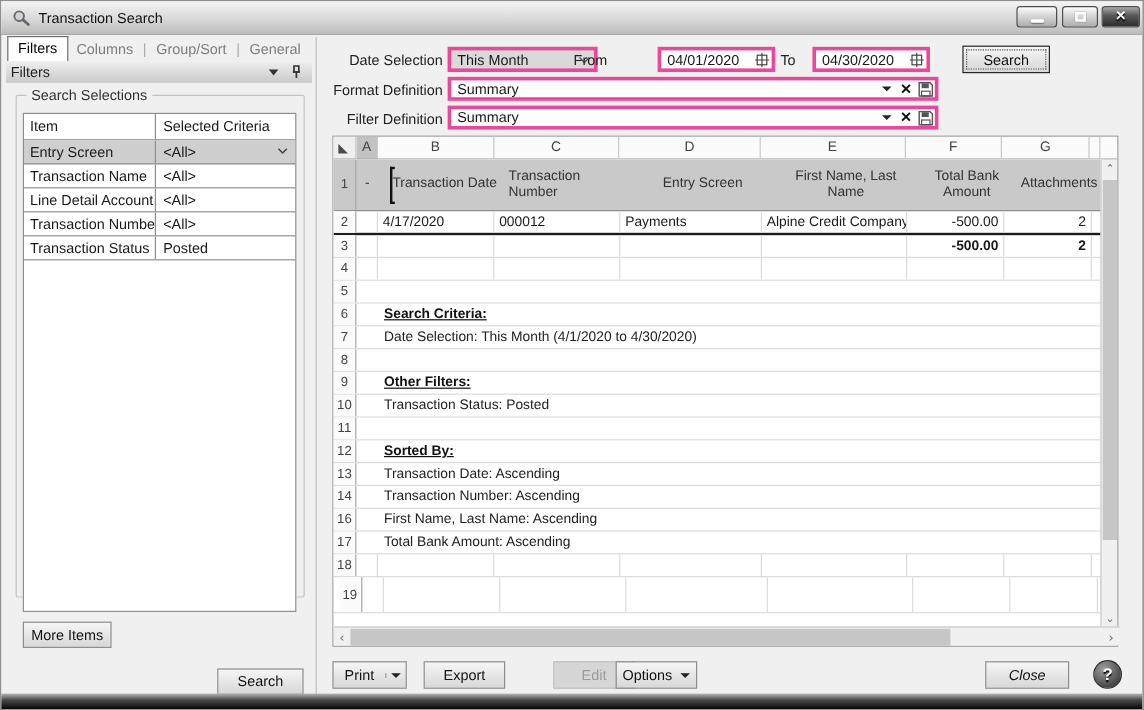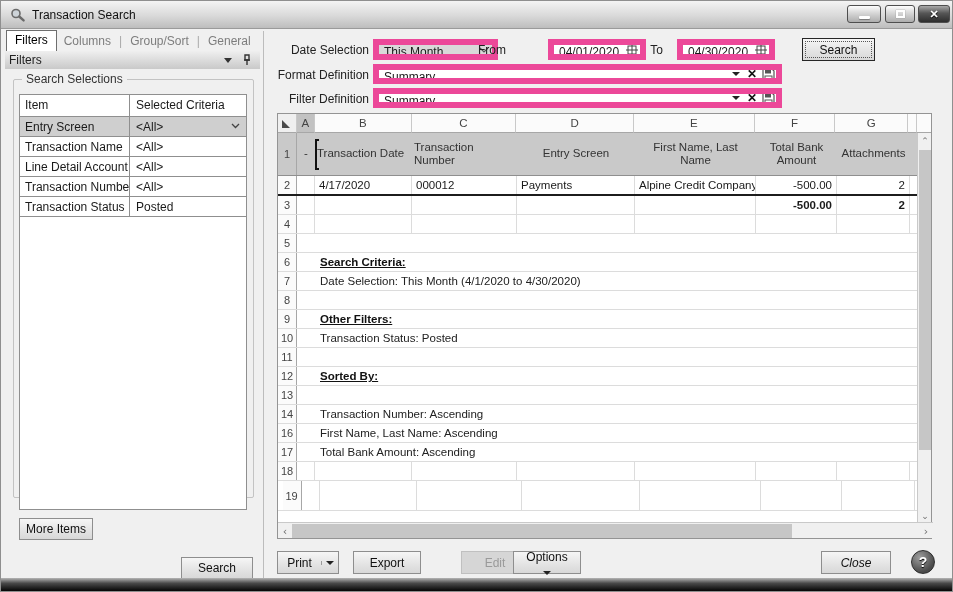--- a/index.html
+++ b/index.html
@@ -43,21 +43,21 @@
   .crow.sel{background:#cfcfcf;}
   .chev{position:absolute;right:6px;top:4px;width:9px;height:9px;}
   .chev svg{display:block;}
   .btn{background:linear-gradient(#f6f6f6,#e3e3e3 60%,#d8d8d8);border:1px solid #8e8e8e;
     font-family:"Liberation Sans",sans-serif;font-size:12px;color:#111;display:flex;align-items:center;justify-content:center;}
   .more-items{position:absolute;left:5px;top:438px;width:74px;height:22px;}
   .left-search{position:absolute;left:180px;top:556px;width:72px;height:22px;}
   .vdivider{position:absolute;left:262px;top:30px;width:1px;height:548px;background:#bcbcbc;}
   
   .flabel{position:absolute;width:104px;text-align:right;color:#222;}
-  .combo{position:absolute;border:6px solid #ec4899;background:#fff;display:flex;align-items:flex-start;padding-left:5px;overflow:hidden;}
+  .combo{position:absolute;border:3px solid #ec4899;background:#fff;display:flex;align-items:center;padding-left:5px;overflow:hidden;}
   .combo.gray{background:#d9d9d9;}
   .combo .val{flex:1;white-space:nowrap;overflow:hidden;}
   .icon-btn{display:flex;align-items:center;justify-content:center;width:16px;height:100%;}
   .thin-chev svg{display:block;}
   .tri-small{width:0;height:0;border-left:4px solid transparent;border-right:4px solid transparent;border-top:4px solid #222;}
   .xmark{font-weight:bold;font-size:12px;color:#111;line-height:1;}
   .top-search{position:absolute;left:801px;top:37px;width:73px;height:23px;border:1px solid #262626;}
   .top-search .inner{position:absolute;left:2px;top:2px;right:2px;bottom:2px;border:1px dotted #555;display:flex;align-items:center;justify-content:center;}
   
   .grid{position:absolute;left:276px;top:112px;width:655px;height:426px;border:1px solid #949494;background:#fff;font-size:11.5px;}
@@ -70,21 +70,21 @@
   .rows{position:absolute;left:0;top:19px;width:641px;height:391px;overflow:hidden;background:#fff;}
   .grow{display:flex;border-bottom:1px solid #dcdcdc;height:19px;}
   .rnum{width:19px;background:#fbfbfb;border-right:1px solid #a7a7a7;display:flex;align-items:center;justify-content:center;color:#444;font-size:11px;flex:none;}
   .acell{width:18px;flex:none;}
   .gc{padding:0 4px;display:flex;align-items:center;overflow:hidden;white-space:nowrap;}
   .bordered .gc{border-right:1px solid #dcdcdc;}
   .r1{height:43px;border-bottom:1px solid #8f8f8f;background:#c9c9c9;color:#333;}
   .r1 .rnum{background:#c9c9c9;}
   .r1 .gc{justify-content:center;text-align:center;padding:0 2px;white-space:normal;line-height:1.15;}
   .r1 .gc.left{justify-content:flex-start;text-align:left;}
-  .ibeam{position:relative;}
+  .ibeam{position:relative;margin-left:10px;}
   .ibeam:before{content:"";position:absolute;left:0px;top:6px;width:2px;height:31px;background:#111;}
   .ibeam:after{content:"";position:absolute;left:-2px;top:6px;width:6px;height:2px;background:#111;box-shadow:0 29px 0 #111;}
   .r2{height:20px;border-bottom:2px solid #1c1c1c;}
   .num{justify-content:flex-end;}
   .bold{font-weight:bold;}
   .span-line{flex:1;display:flex;align-items:center;padding-left:5px;overflow:hidden;white-space:nowrap;color:#222;}
   .hdr-line{font-weight:bold;text-decoration:underline;color:#111;}
   .r19{height:30px;justify-content:center;}
   
   .vscroll{position:absolute;right:0;top:19px;width:14px;height:391px;background:#f0f0f0;border-left:1px solid #c9c9c9;}
@@ -96,21 +96,21 @@
   .hscroll .left{left:0;} .hscroll .right{right:0;}
   .hscroll .thumb{position:absolute;left:14px;top:1px;width:500px;height:14px;background:#c6c6c6;}
   .arrow-glyph{font-family:"DejaVu Sans",sans-serif;line-height:1;}
   
   .fbtn{position:absolute;top:550px;height:23px;}
   .print{left:276px;width:62px;display:flex;padding:0;}
   .print .main{flex:1;display:flex;align-items:center;justify-content:center;}
   .print .dd{width:17px;border-left:1px solid #9a9a9a;display:flex;align-items:center;justify-content:center;}
   .export{left:352px;width:68px;}
   .edit{left:460px;width:68px;background:#d6d6d6;border:1px solid #c0c0c0;color:#9a9a9a;}
-  .options{left:512px;width:68px;gap:7px;flex-direction:column;}
+  .options{left:512px;width:68px;gap:7px;}
   .close{left:820px;width:70px;font-style:italic;}
   .help{position:absolute;left:910px;top:549px;width:24px;height:24px;border-radius:50%;
     background:radial-gradient(circle at 35% 30%,#9e9e9e,#4a4a4a 70%);border:1px solid #2e2e2e;
     color:#fff;font-weight:bold;font-size:14px;display:flex;align-items:center;justify-content:center;text-shadow:0 1px 1px #000;}
   .bottom-band{position:absolute;left:0;bottom:0;width:100%;height:13px;
     background:linear-gradient(#b5b5b5,#4a4a4a 40%,#050505);}
 </style>
 </head>
 <body>
 
@@ -366,20 +366,21 @@
 
       <div class="grow">
         <div class="rnum">12</div>
         <div class="gc acell"></div>
           <div class="span-line hdr-line">Sorted By:</div>
       </div>
 
       <div class="grow">
         <div class="rnum">13</div>
         <div class="gc acell"></div>
+          <div class="span-line">Transaction Date: Ascending</div>
       </div>
       <div class="grow">
         <div class="rnum">14</div>
         <div class="gc acell"></div>
           <div class="span-line">Transaction Number: Ascending</div>
       </div>
       <div class="grow">
         <div class="rnum">16</div>
         <div class="gc acell"></div>
           <div class="span-line">First Name, Last Name: Ascending</div>

